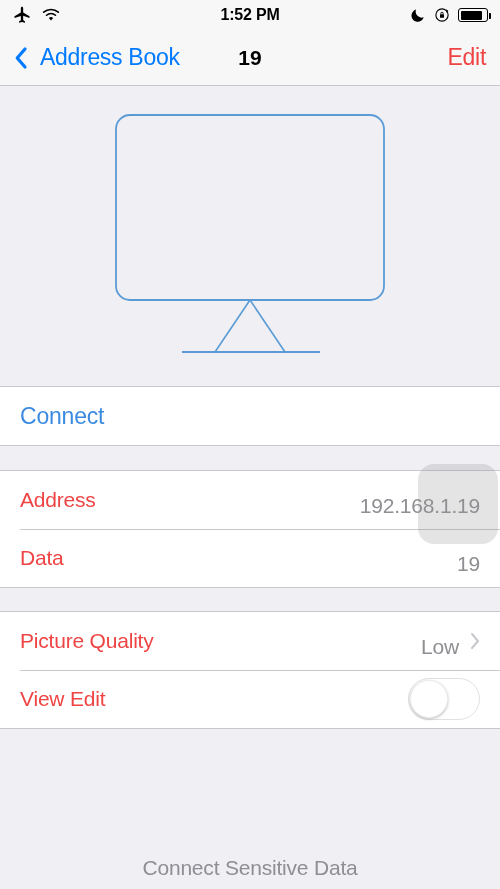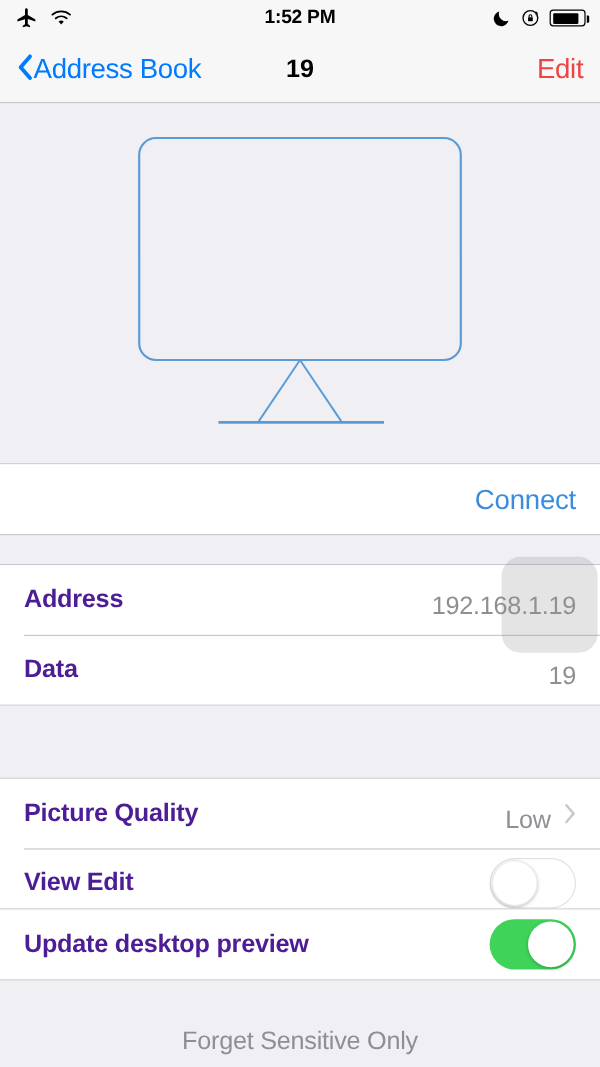--- a/index.html
+++ b/index.html
@@ -32,21 +32,21 @@
   }
   .battery .fill { height:100%; width:86%; background:#000; border-radius:1px; }
 
   
   .navbar {
     position:absolute; top:30px; left:0; width:500px; height:56px;
     background:#F7F7F7;
     border-bottom:1px solid #C8C7CC;
     display:flex; align-items:center; padding:0 14px;
   }
-  .nav-back { display:flex; gap:0; cursor:pointer; }
+  .nav-back { display:flex; align-items:center; gap:12px; cursor:pointer; }
   .chev-back { width:14px; height:24px; flex:0 0 auto; }
   .nav-back-label { font-size:23px; color:#007AFF; letter-spacing:-0.3px; }
   .nav-title {
     position:absolute; left:0; right:0; text-align:center;
     font-size:21px; font-weight:bold; color:#000; pointer-events:none;
   }
   .nav-edit {
     margin-left:auto; font-size:23px; color:#ef4444;
     letter-spacing:-0.3px; cursor:pointer; position:relative; z-index:2;
   }
@@ -62,23 +62,23 @@
   .section { position:absolute; left:0; width:500px; background:#FFFFFF;
     border-top:1px solid #C8C7CC; border-bottom:1px solid #C8C7CC; }
   .row {
     display:flex; align-items:center; height:58px;
     padding:0 20px; position:relative; background:#FFFFFF;
   }
   .row + .row::before {
     content:""; position:absolute; top:0; left:20px; right:0;
     height:1px; background:#C8C7CC;
   }
-  .row-label { font-size:21px; color:#4c1d95; letter-spacing:-0.2px;font-weight:bold; }
+  .row-label { font-size:21px; color:#ef4444; letter-spacing:-0.2px; }
   .row-value { margin-left:auto; font-size:21px; color:#8E8E93; letter-spacing:-0.2px;margin-top:12px; }
-  .row-center { justify-content:flex-end; }
+  .row-center { justify-content:flex-start; }
   .row-center .connect-label {
     font-size:23px; color:#3C8BE0; letter-spacing:-0.2px;
   }
   .chev-right { width:10px; height:18px; margin-left:11px; flex:0 0 auto; }
 
   
   .toggle {
     margin-left:auto; width:72px; height:42px; border-radius:21px;
     position:relative; flex:0 0 auto; cursor:pointer;
   }
@@ -166,44 +166,36 @@
     <div class="row">
       <span class="row-label">Address</span>
       <span class="row-value">192.168.1.19</span>
     </div>
     <div class="row">
       <span class="row-label">Data</span>
       <span class="row-value">19</span>
     </div>
   </div>
 
-  <div class="section" style="top:648px;">
+  <div class="section" style="top:611px;">
     <div class="row">
       <span class="row-label">Picture Quality</span>
       <span class="row-value">Low</span>
       <svg class="chev-right" viewBox="0 0 10 18">
         <path fill="none" stroke="#C7C7CC" stroke-width="2" stroke-linecap="round" stroke-linejoin="round" d="M2 2l6 7-6 7"></path>
       </svg>
     </div>
     <div class="row">
       <span class="row-label">View Edit</span>
       <div class="toggle off">
         <div class="knob"></div>
       </div>
     </div>
   </div>
 
-  <div class="section" style="top:757px;">
-    <div class="row">
-      <span class="row-label">Update desktop preview</span>
-      <div class="toggle on">
-        <div class="knob"></div>
-      </div>
-    </div>
-  </div>
 
   <div class="footer" style="top:856px;">
-    <span class="footer-label">Forget Sensitive Only</span>
+    <span class="footer-label">Connect Sensitive Data</span>
   </div>
 
   <div class="tap-overlay"></div>
 
 </div>
 
 </body></html>

